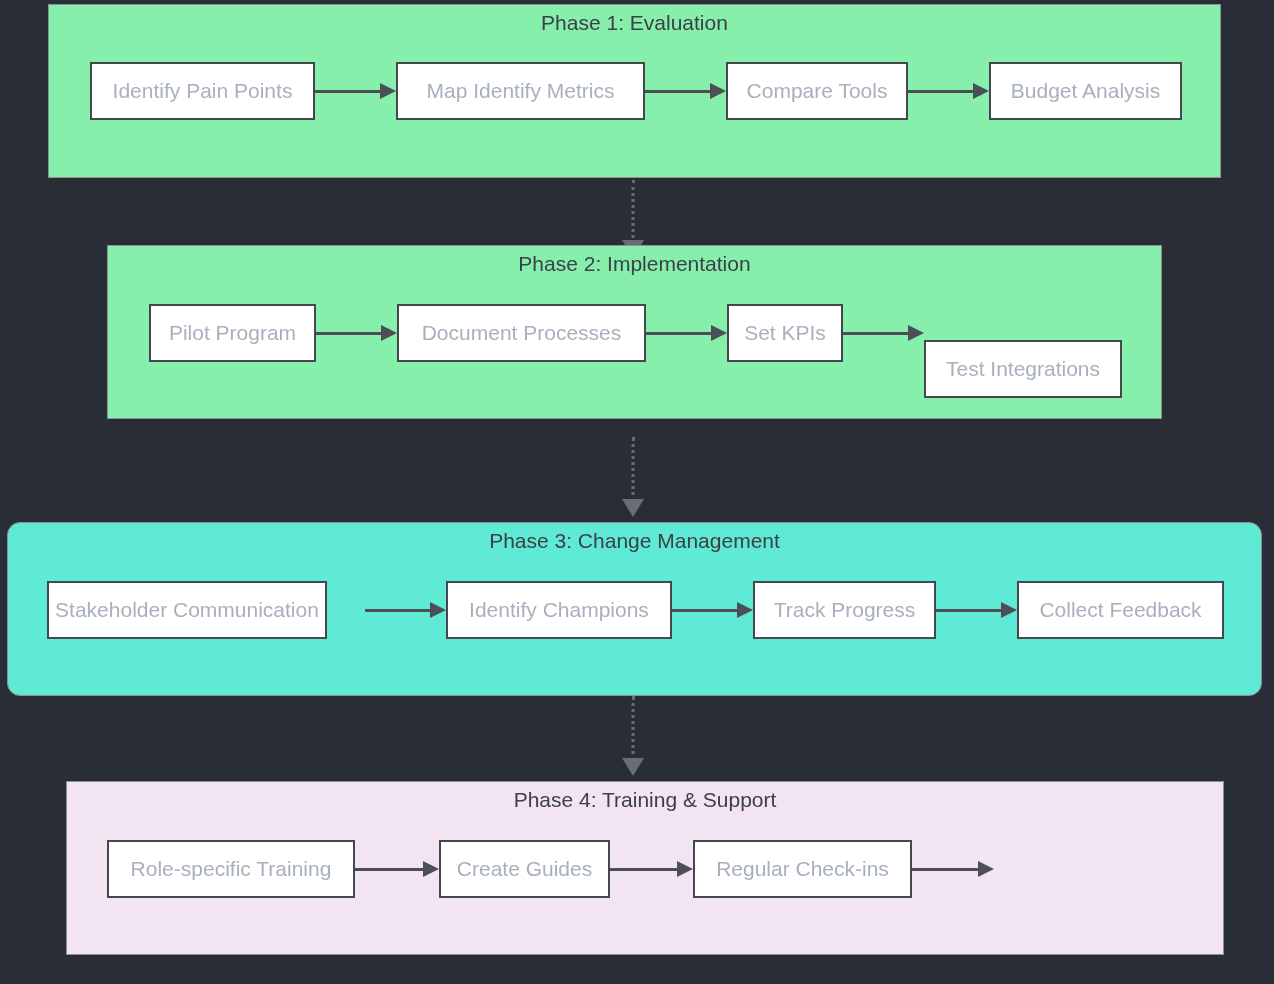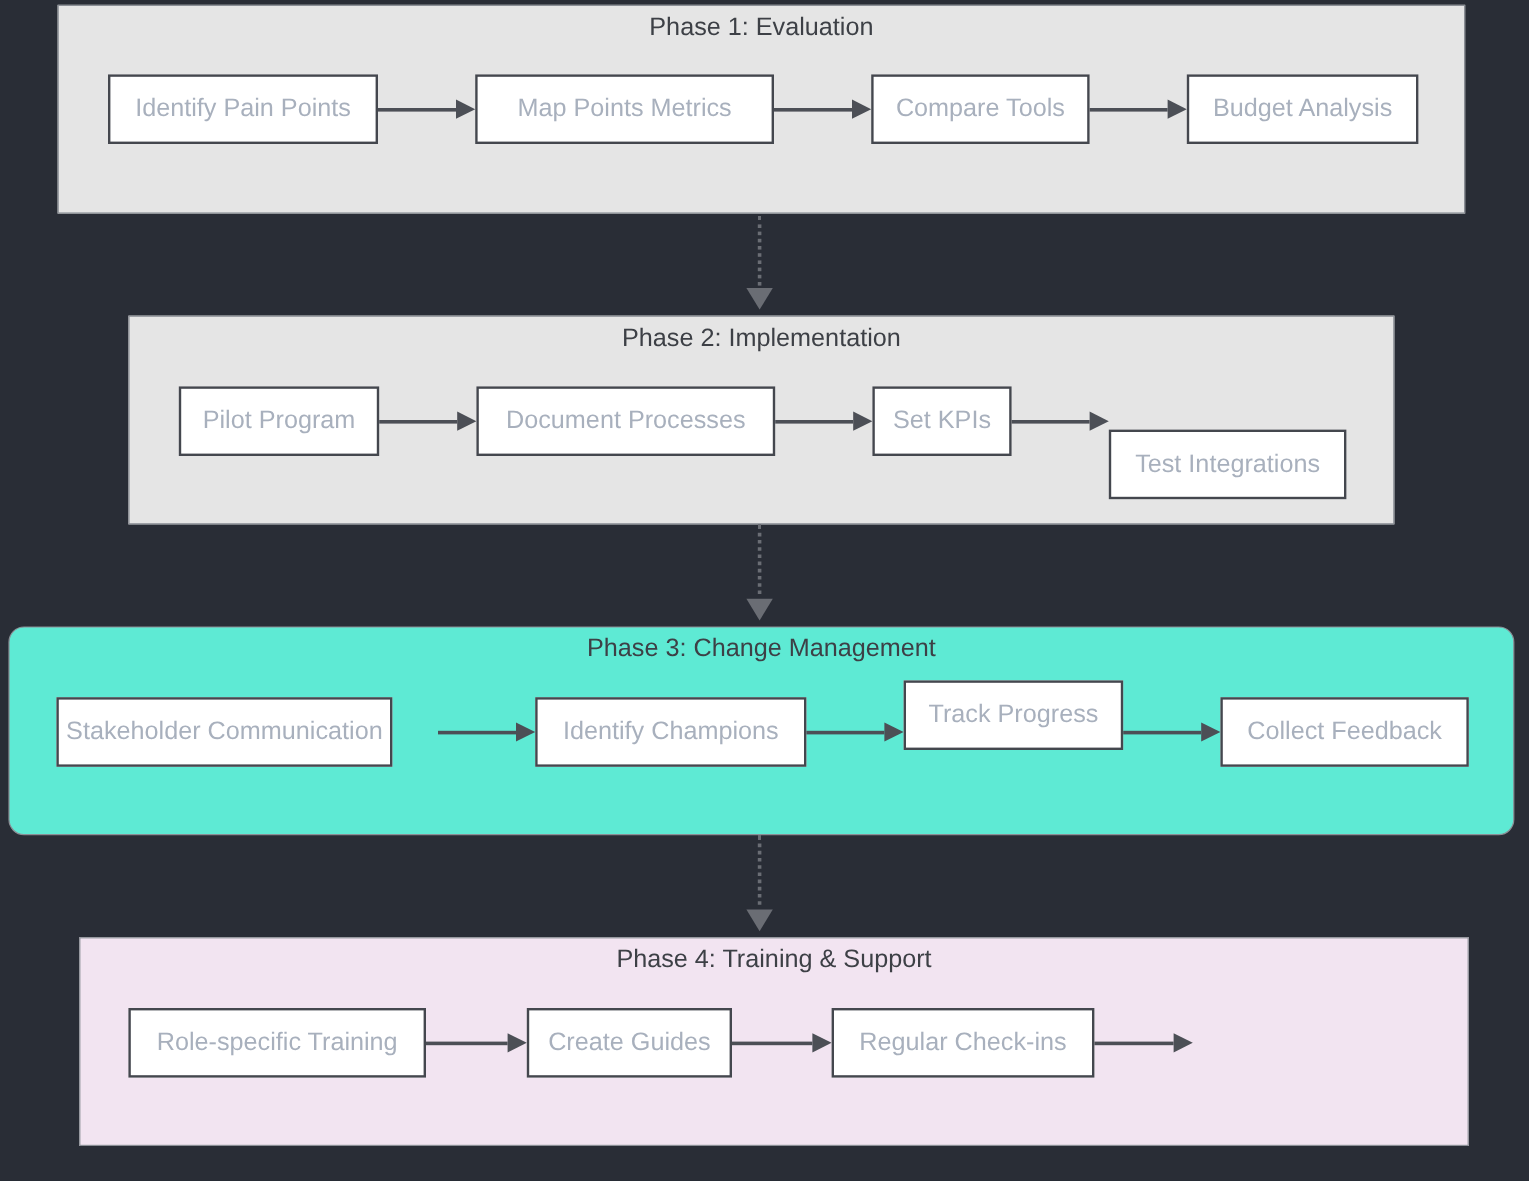--- a/index.html
+++ b/index.html
@@ -13,21 +13,21 @@
     width: 1274px;
     height: 984px;
     background: #292d36;
     overflow: hidden;
   }
   .phase {
     position: absolute;
     box-sizing: border-box;
     border: 1px solid #8b8f96;
   }
-  .phase.p12 { background: #e5e5e5; }
+  .phase.p12 { background: #86efac; }
   .phase.p3  { background: #5eead4; border-radius: 13px; }
   .phase.p4  { background: #f2e4f1; }
   .phase-title {
     position: absolute;
     top: 6px;
     left: 0;
     right: 0;
     text-align: center;
     font-size: 21px;
     color: #3d4046;
@@ -91,39 +91,39 @@
 
 <div id="canvas">
 
   <div class="phase p12" style="left:48px; top:4px; width:1173px; height:174px;">
     <div class="phase-title">Phase 1: Evaluation</div>
     <div class="node" style="left:41px; top:57px; width:225px;">Identify Pain Points</div>
     <div class="harrow" style="left:266px; top:78px; width:81px;">
       <span class="hline"></span>
       <span class="hhead"></span>
     </div>
-    <div class="node" style="left:347px; top:57px; width:249px;">Map Points Metrics</div>
+    <div class="node" style="left:347px; top:57px; width:249px;">Map Identify Metrics</div>
     <div class="harrow" style="left:596px; top:78px; width:81px;">
       <span class="hline"></span>
       <span class="hhead"></span>
     </div>
     <div class="node" style="left:677px; top:57px; width:182px;">Compare Tools</div>
     <div class="harrow" style="left:859px; top:78px; width:81px;">
       <span class="hline"></span>
       <span class="hhead"></span>
     </div>
     <div class="node" style="left:940px; top:57px; width:193px;">Budget Analysis</div>
   </div>
 
   <div class="varrow" style="left:622px; top:180px; height:78px;">
     <span class="vline"></span>
     <span class="vhead"></span>
   </div>
 
-  <div class="phase p12" style="left:107px; top:263px; width:1055px; height:174px;">
+  <div class="phase p12" style="left:107px; top:245px; width:1055px; height:174px;">
     <div class="phase-title">Phase 2: Implementation</div>
     <div class="node" style="left:41px; top:58px; width:167px;">Pilot Program</div>
     <div class="harrow" style="left:208px; top:79px; width:81px;">
       <span class="hline"></span>
       <span class="hhead"></span>
     </div>
     <div class="node" style="left:289px; top:58px; width:249px;">Document Processes</div>
     <div class="harrow" style="left:538px; top:79px; width:81px;">
       <span class="hline"></span>
       <span class="hhead"></span>
@@ -146,21 +146,21 @@
     <div class="node" style="left:39px; top:58px; width:280px;">Stakeholder Communication</div>
     <div class="harrow" style="left:357px; top:79px; width:81px;">
       <span class="hline"></span>
       <span class="hhead"></span>
     </div>
     <div class="node" style="left:438px; top:58px; width:226px;">Identify Champions</div>
     <div class="harrow" style="left:664px; top:79px; width:81px;">
       <span class="hline"></span>
       <span class="hhead"></span>
     </div>
-    <div class="node" style="left:745px; top:44px; width:183px;">Track Progress</div>
+    <div class="node" style="left:745px; top:58px; width:183px;">Track Progress</div>
     <div class="harrow" style="left:928px; top:79px; width:81px;">
       <span class="hline"></span>
       <span class="hhead"></span>
     </div>
     <div class="node" style="left:1009px; top:58px; width:207px;">Collect Feedback</div>
   </div>
 
   <div class="varrow" style="left:622px; top:696px; height:80px;">
     <span class="vline"></span>
     <span class="vhead"></span>

